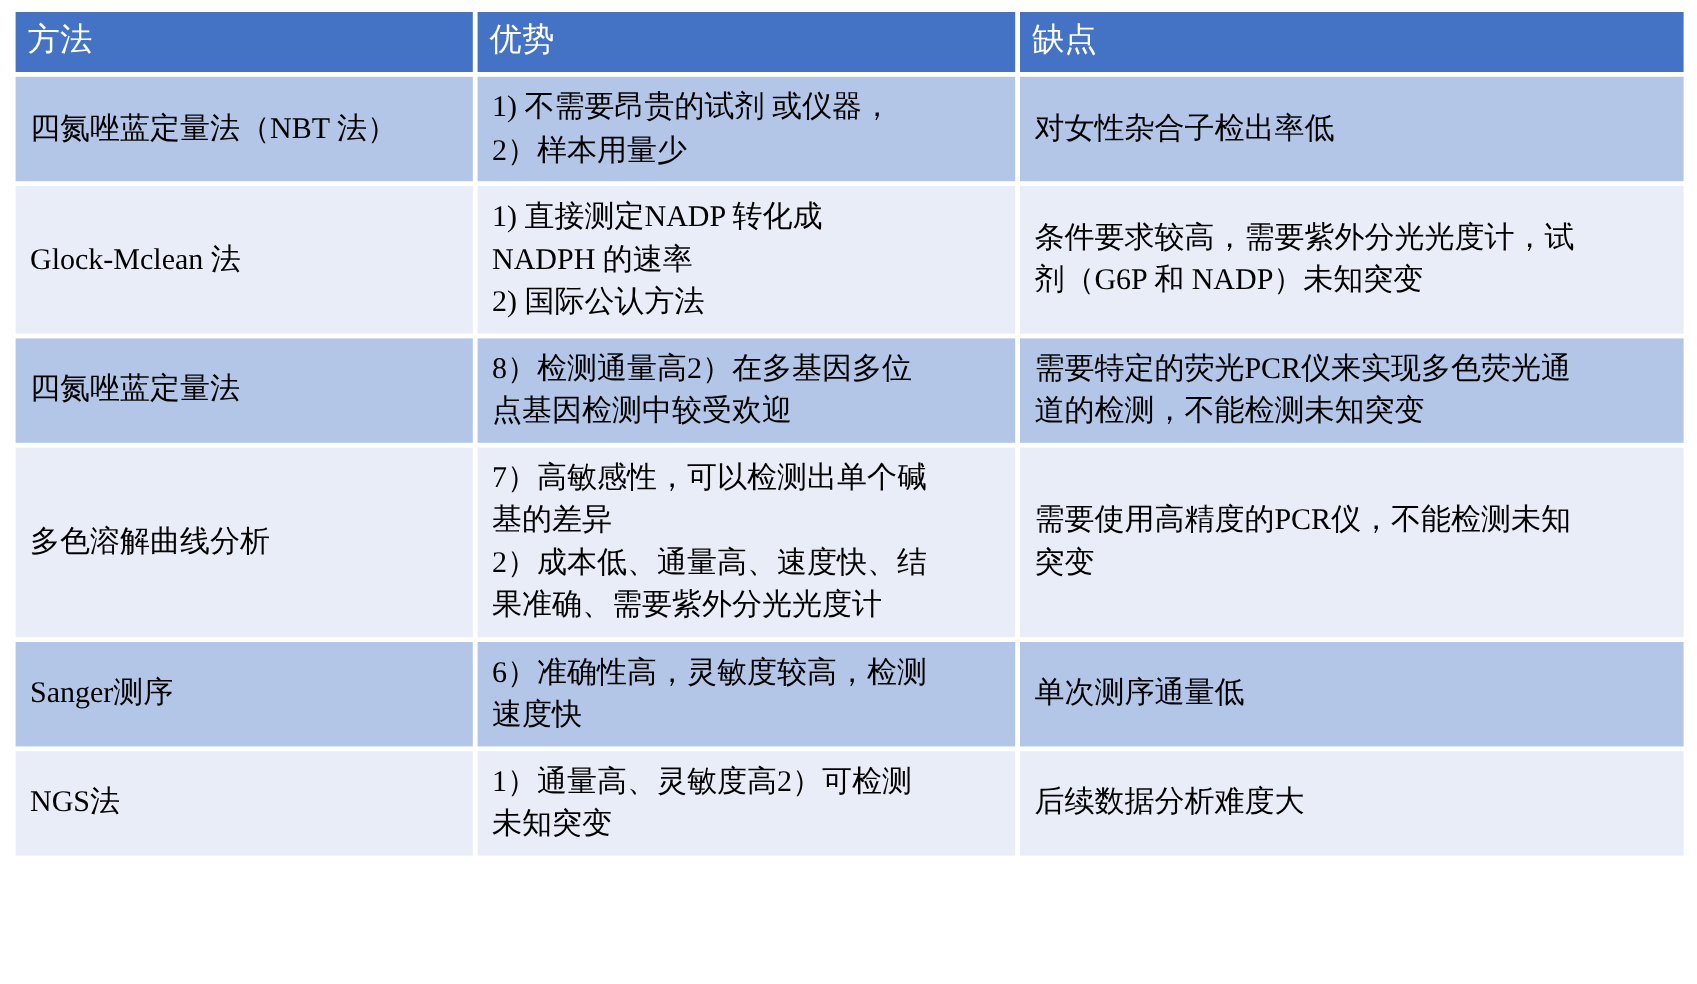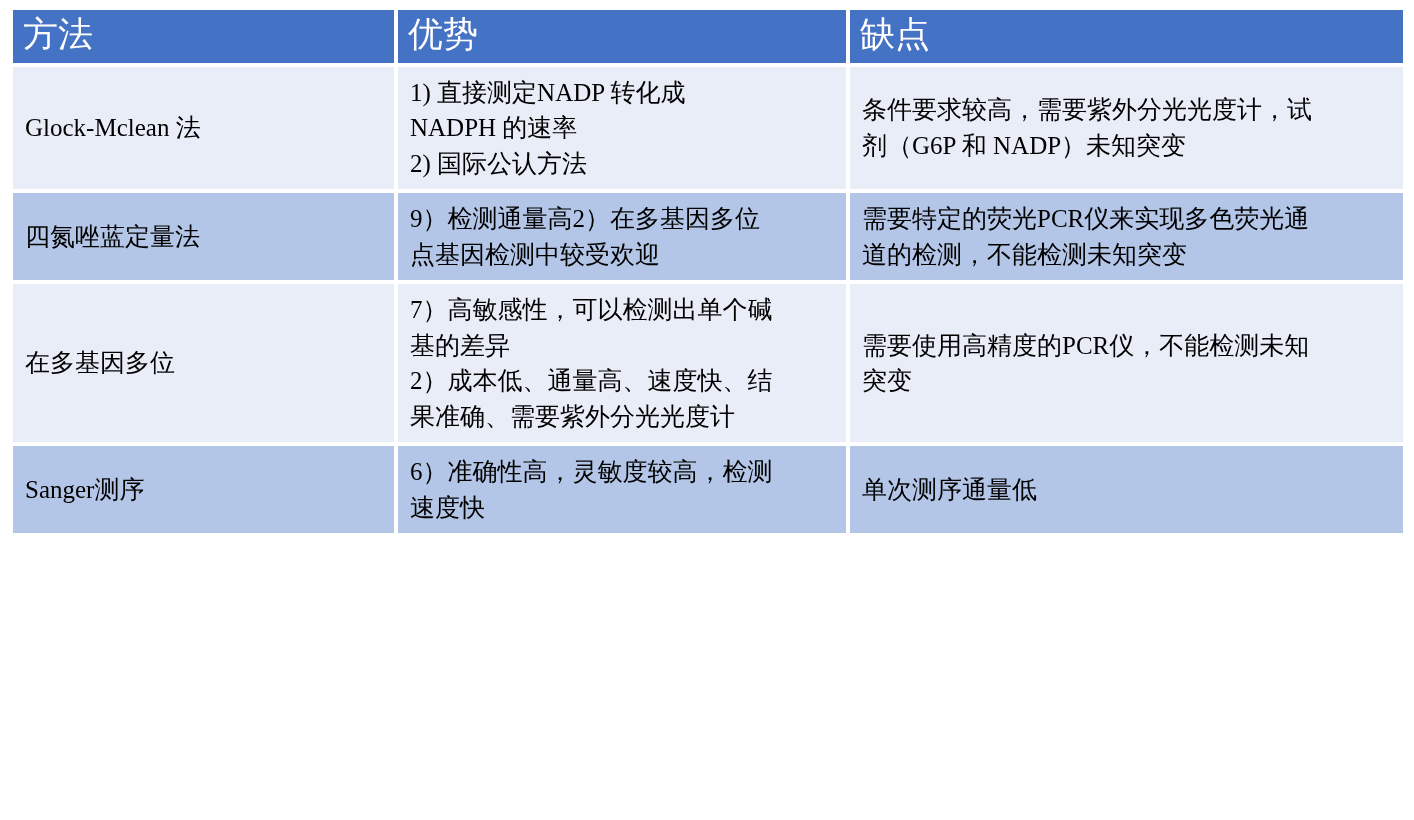--- a/index.html
+++ b/index.html
@@ -26,21 +26,21 @@
     table-layout: fixed;
     margin: -4px;
   }
   col.col-method   { width: 381px; }
   col.col-pros     { width: 448px; }
   col.col-cons     { width: 553px; }
 
   thead th {
     background: #4472C4;
     color: #ffffff;
-    font-size: 35px;
+    font-size: 27px;
     font-weight: normal;
     text-align: left;
     padding: 6px 10px 8px 10px;
     height: 36px;
     vertical-align: middle;
     line-height: 1.1;
   }
   tbody td {
     font-size: 25px;
     color: #000000;
@@ -67,45 +67,55 @@
       <col class="col-cons">
     </colgroup>
     <thead>
       <tr>
         <th>方法</th>
         <th>优势</th>
         <th>缺点</th>
       </tr>
     </thead>
     <tbody id="table-body">
+        <tr class="row-dark">
+          <td class="cell-method">四氮唑蓝定量法（NBT 法）</td>
+          <td>
+            <span class="line">1) 不需要昂贵的试剂 或仪器，</span>
+            <span class="line">2）样本用量少</span>
+          </td>
+          <td>
+            <span class="line">对女性杂合子检出率低</span>
+          </td>
+        </tr>
         <tr class="row-light">
           <td class="cell-method">Glock-Mclean 法</td>
           <td>
             <span class="line">1) 直接测定NADP 转化成</span>
             <span class="line">NADPH 的速率</span>
             <span class="line">2) 国际公认方法</span>
           </td>
           <td>
             <span class="line">条件要求较高，需要紫外分光光度计，试</span>
             <span class="line">剂（G6P 和 NADP）未知突变</span>
           </td>
         </tr>
         <tr class="row-dark">
           <td class="cell-method">四氮唑蓝定量法</td>
           <td>
-            <span class="line">9）检测通量高2）在多基因多位</span>
+            <span class="line">8）检测通量高2）在多基因多位</span>
             <span class="line">点基因检测中较受欢迎</span>
           </td>
           <td>
             <span class="line">需要特定的荧光PCR仪来实现多色荧光通</span>
             <span class="line">道的检测，不能检测未知突变</span>
           </td>
         </tr>
         <tr class="row-light">
-          <td class="cell-method">在多基因多位</td>
+          <td class="cell-method">多色溶解曲线分析</td>
           <td>
             <span class="line">7）高敏感性，可以检测出单个碱</span>
             <span class="line">基的差异</span>
             <span class="line">2）成本低、通量高、速度快、结</span>
             <span class="line">果准确、需要紫外分光光度计</span>
           </td>
           <td>
             <span class="line">需要使用高精度的PCR仪，不能检测未知</span>
             <span class="line">突变</span>
           </td>
@@ -113,15 +123,25 @@
         <tr class="row-dark">
           <td class="cell-method">Sanger测序</td>
           <td>
             <span class="line">6）准确性高，灵敏度较高，检测</span>
             <span class="line">速度快</span>
           </td>
           <td>
             <span class="line">单次测序通量低</span>
           </td>
         </tr>
+        <tr class="row-light">
+          <td class="cell-method">NGS法</td>
+          <td>
+            <span class="line">1）通量高、灵敏度高2）可检测</span>
+            <span class="line">未知突变</span>
+          </td>
+          <td>
+            <span class="line">后续数据分析难度大</span>
+          </td>
+        </tr>
       </tbody>
   </table>
 </div>
 
 </body></html>

